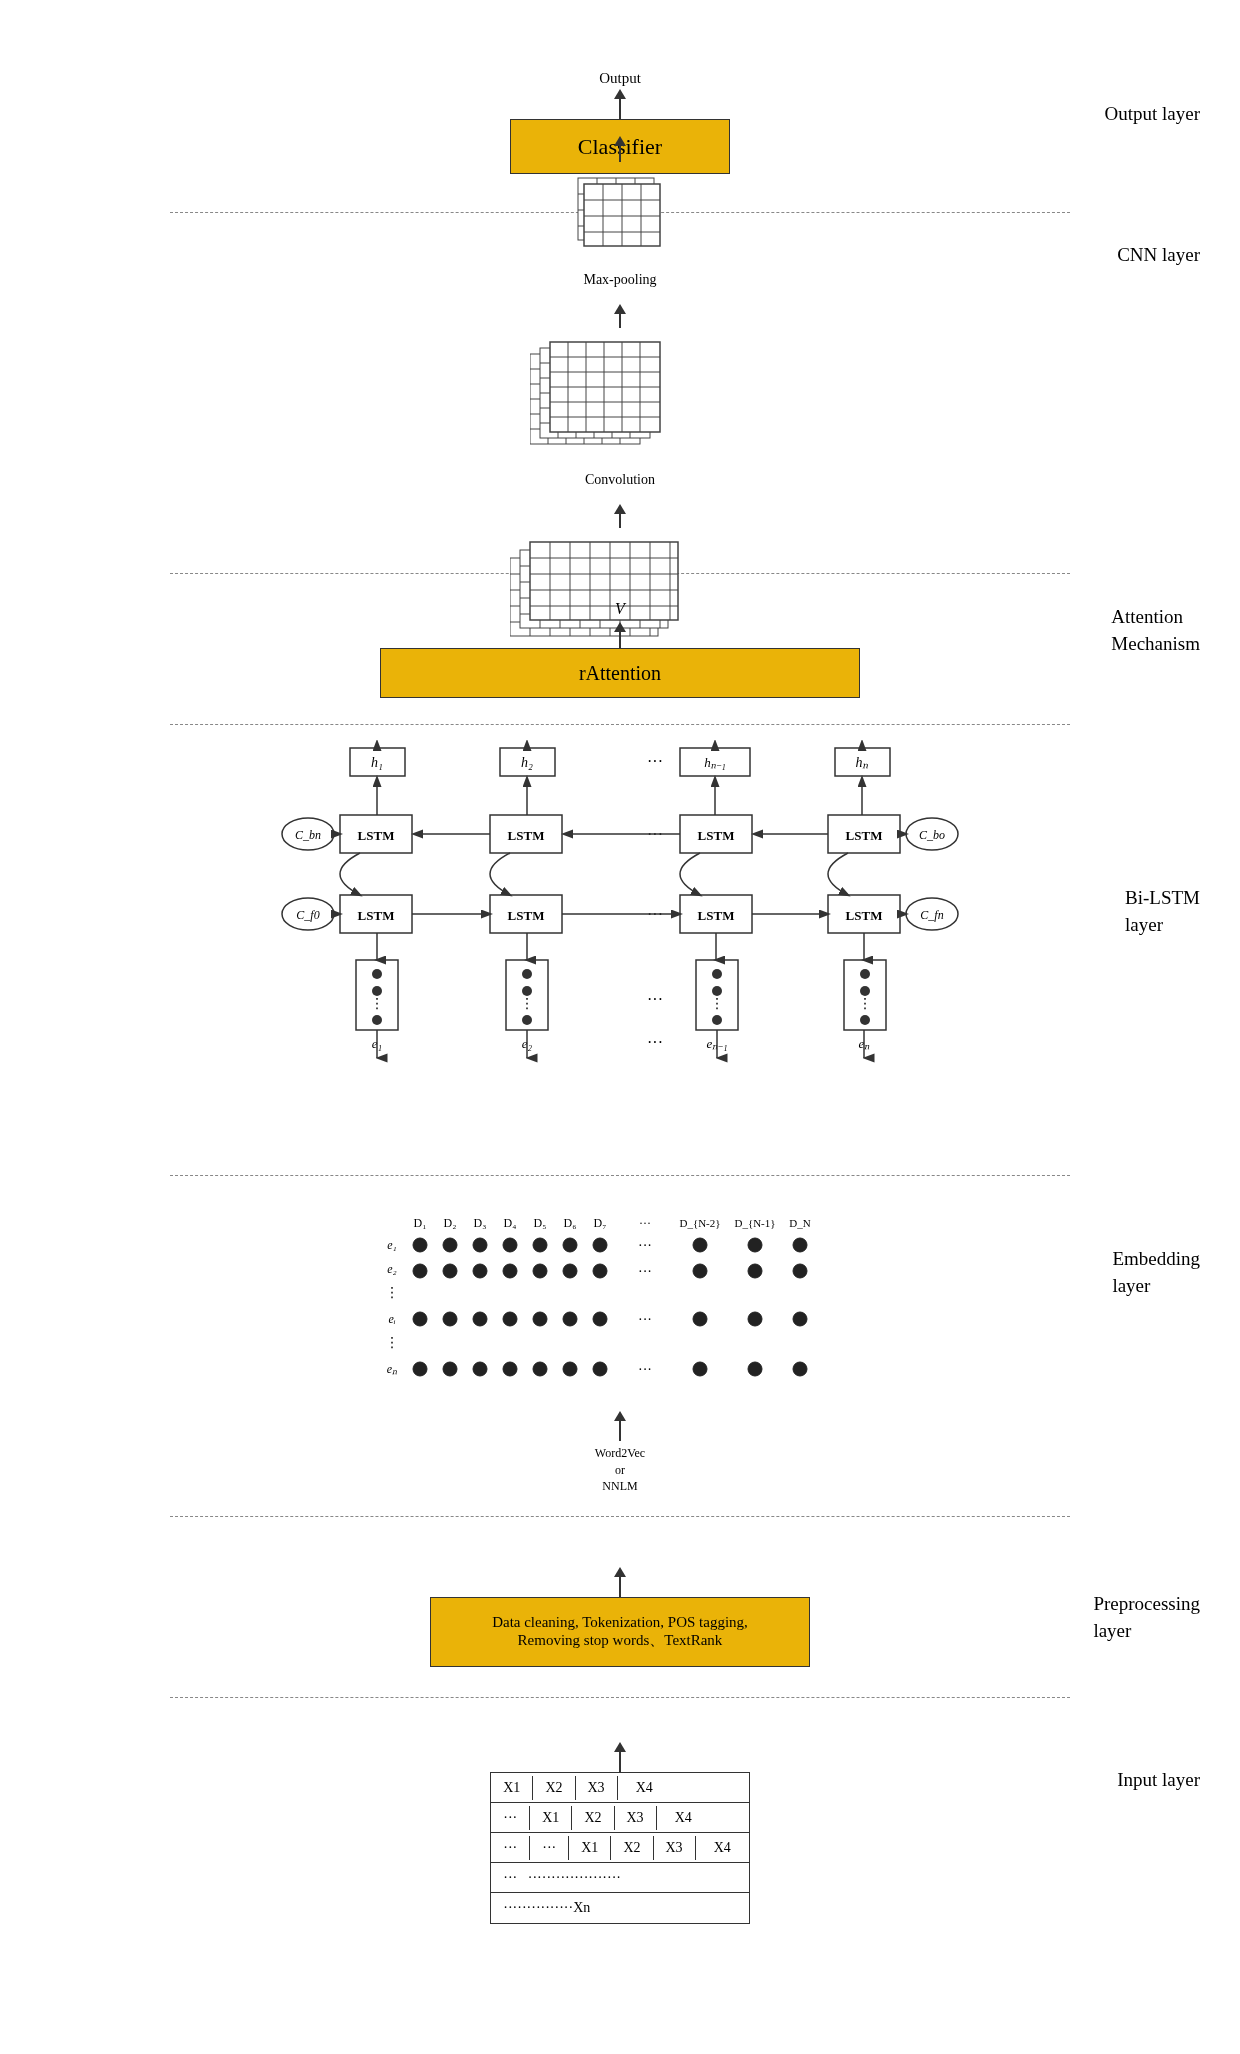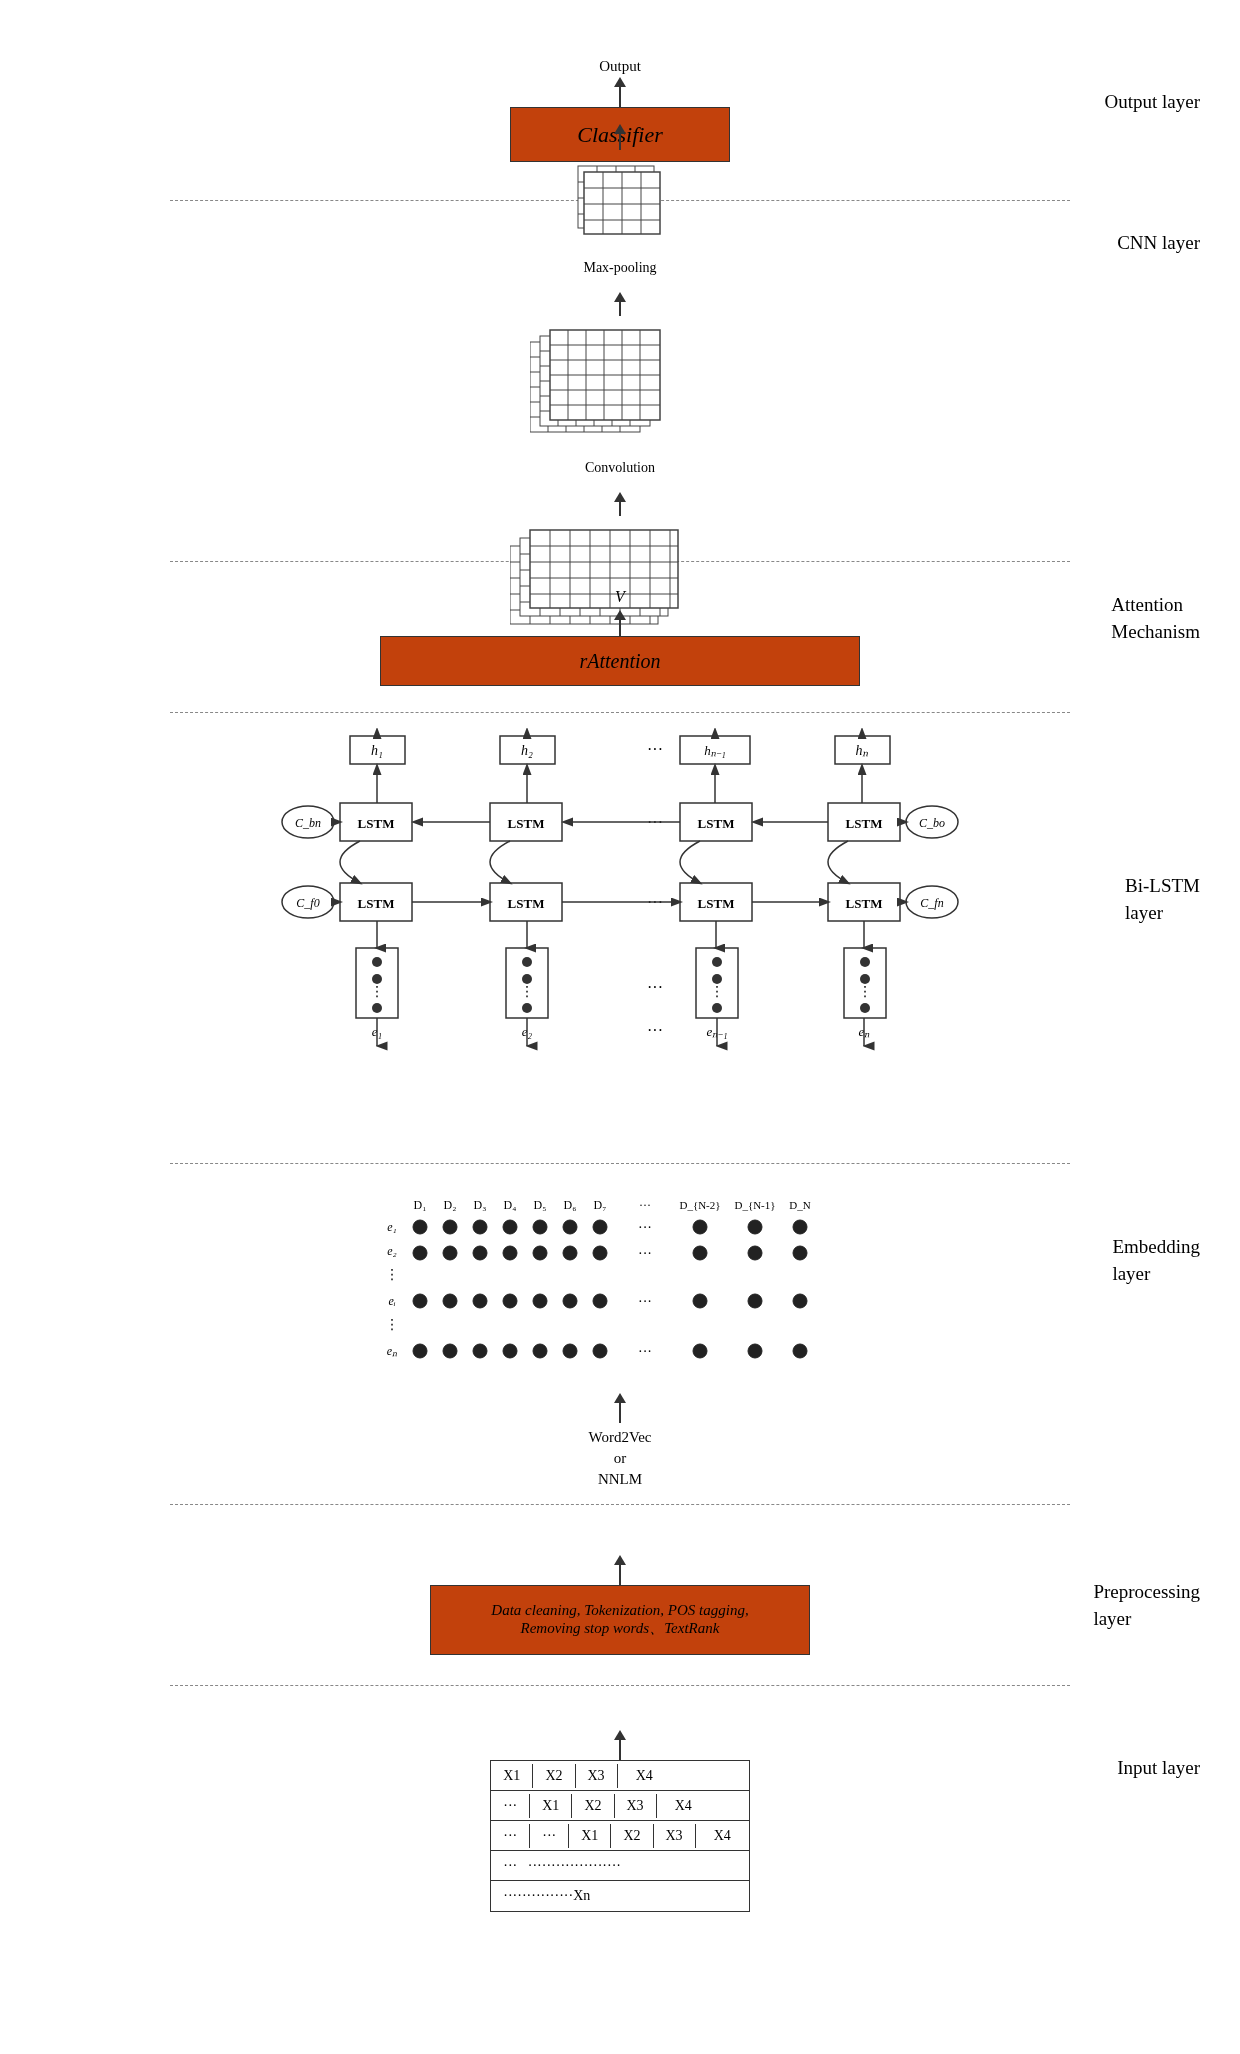--- a/index.html
+++ b/index.html
@@ -18,41 +18,40 @@
       position: relative;
       display: flex;
       flex-direction: row;
     }
 
     .main-diagram {
       flex: 1;
       display: flex;
       flex-direction: column;
       align-items: center;
-      padding: 20px 0;
+      padding: 32px 0;
       position: relative;
     }
 
     
     .layer-separator {
       width: 900px;
       border-top: 1.5px dashed #888;
       margin: 10px 0;
     }
 
     
     .box {
       border: 1.5px solid #333;
-      background: #c2410c;
+      background: #eab308;
       display: flex;
       align-items: center;
       justify-content: center;
       font-size: 16px;
       text-align: center;
-      font-style: italic;
     }
 
     .classifier-box {
       width: 220px;
       height: 55px;
       font-size: 22px;
       font-weight: normal;
     }
 
     .rattention-box {
@@ -516,21 +515,21 @@
             <circle cx="200" cy="156" r="7" fill="#222" stroke="#222"></circle>
             <circle cx="230" cy="156" r="7" fill="#222" stroke="#222"></circle>
             <circle cx="260" cy="156" r="7" fill="#222" stroke="#222"></circle>
             <text x="305" y="161" text-anchor="middle" font-size="14" font-family="serif">···</text>
             <circle cx="360" cy="156" r="7" fill="#222" stroke="#222"></circle>
             <circle cx="415" cy="156" r="7" fill="#222" stroke="#222"></circle>
             <circle cx="460" cy="156" r="7" fill="#222" stroke="#222"></circle>
           </svg>
         </div>
 
-        <div style="text-align:center; margin-top:10px; font-size:15px; font-family:serif; line-height:1.4;">
+        <div style="text-align:center; margin-top:10px; font-size:12px; font-family:serif; line-height:1.4;">
           <div class="arrow-up" style="align-items:center; margin-bottom:4px;">
             <div class="arrow-head-up"></div>
             <div class="arrow-shaft" style="height:20px;"></div>
           </div>
           <span>Word2Vec<br>or<br>NNLM</span>
         </div>
       </div>
       <span class="right-label" style="top:60px; line-height:1.4;">Embedding<br>layer</span>
     </div>
 

